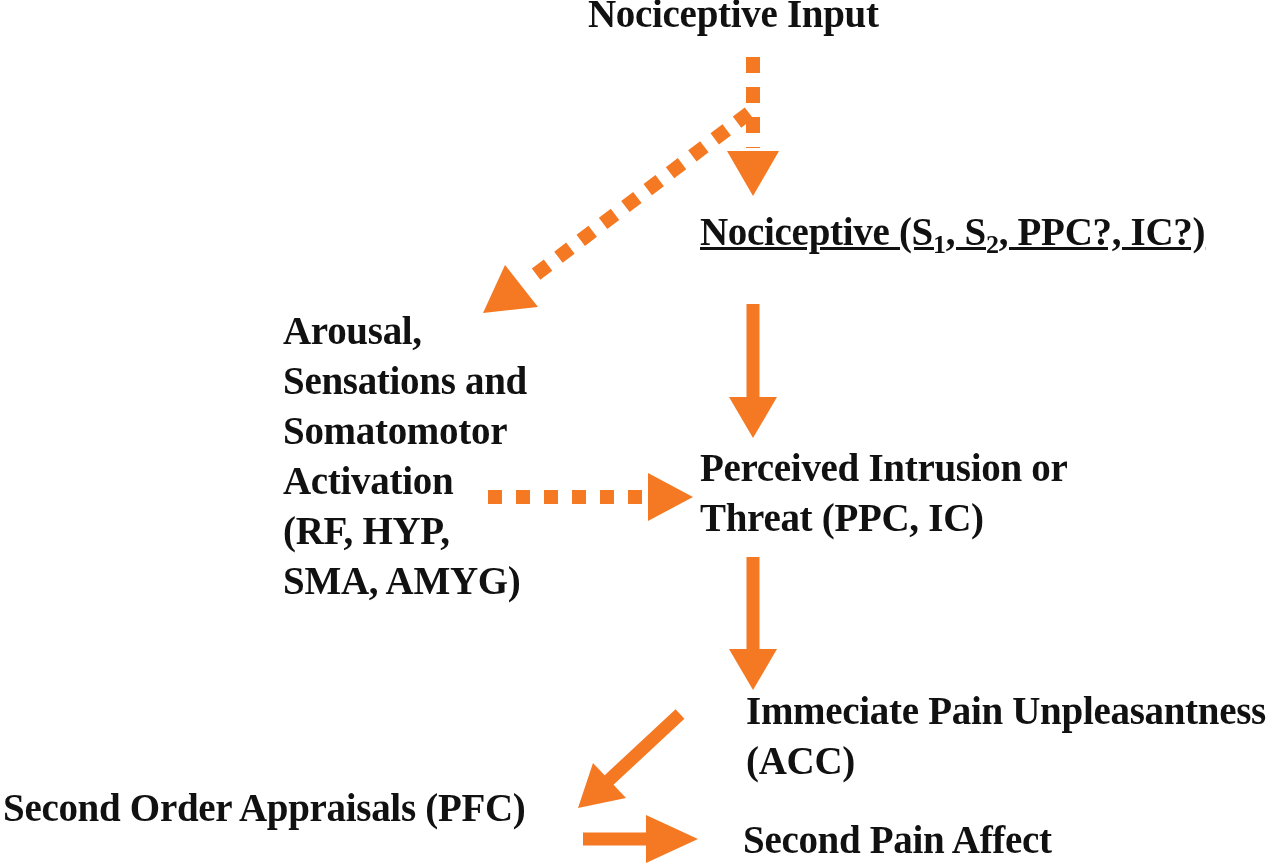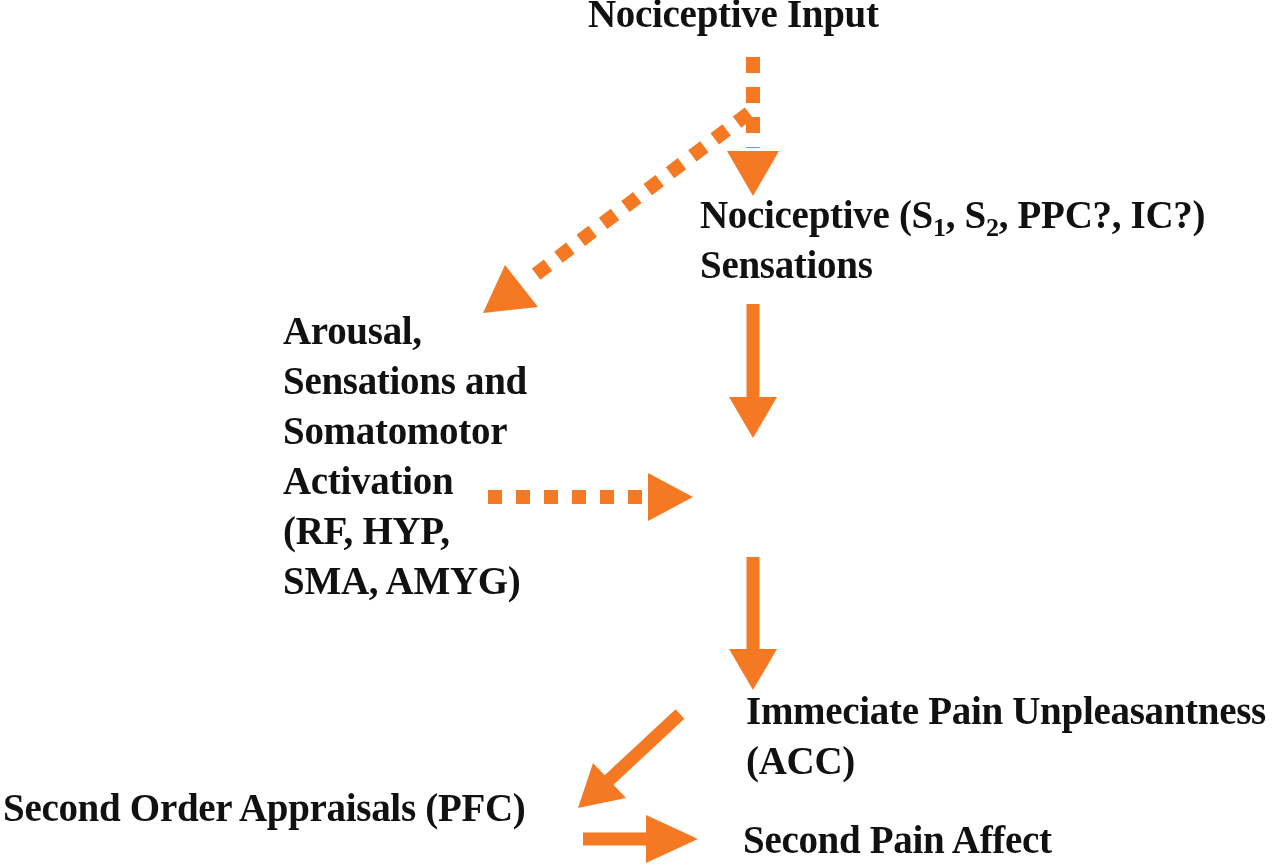--- a/index.html
+++ b/index.html
@@ -82,36 +82,39 @@
 
     <g>
       <line class="shaft solid-13" x1="583" y1="839" x2="650" y2="839" stroke="#F57922"></line>
       <polygon points="646,815 646,863 698,839" fill="#F57922"></polygon>
     </g>
 
   </svg>
 
   <div class="node" style="left:588px; top:-11px;">Nociceptive Input</div>
 
-  <div class="node" style="left:700px; top:190px;">
+  <div class="node" style="left:700px; top:207px;text-decoration:underline;">
     <div>
       <span>Nociceptive (S</span><span class="sub">1</span><span>, S</span><span class="sub">2</span><span>, PPC?, IC?)</span>
     </div>
-    <div>Sensations</div>
   </div>
 
   <div class="node" style="left:283px; top:274px;margin-top:32px;">
     <div>Arousal,</div>
     <div>Sensations and</div>
     <div>Somatomotor</div>
     <div>Activation</div>
     <div>(RF, HYP,</div>
     <div>SMA, AMYG)</div>
   </div>
 
+  <div class="node" style="left:700px; top:443px;">
+    <div>Perceived Intrusion or</div>
+    <div>Threat (PPC, IC)</div>
+  </div>
 
   <div class="node" style="left:700px; top:686px;margin-left:46px;">
     <div>Immeciate Pain Unpleasantness</div>
     <div>(ACC)</div>
   </div>
 
   <div class="node" style="left:3px; top:783px;">Second Order Appraisals (PFC)</div>
 
   <div class="node" style="left:743px; top:815px;">Second Pain Affect</div>
 

